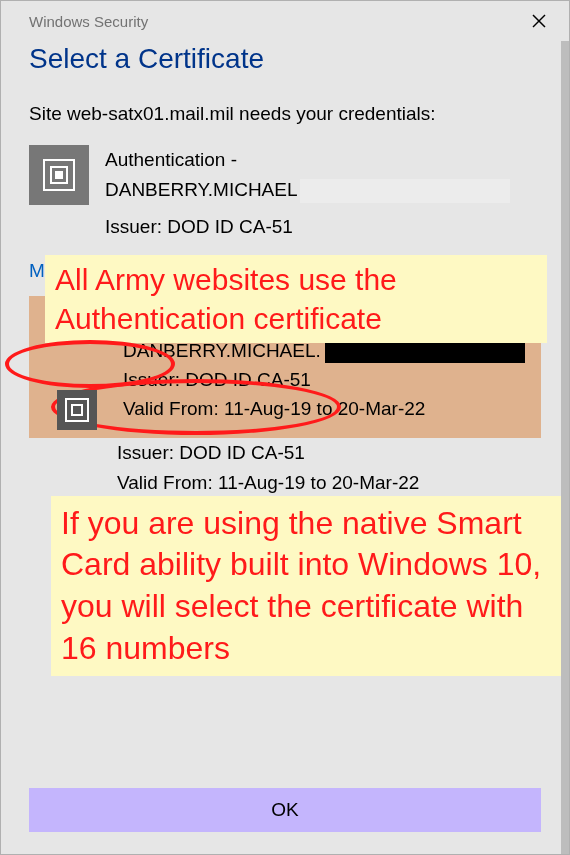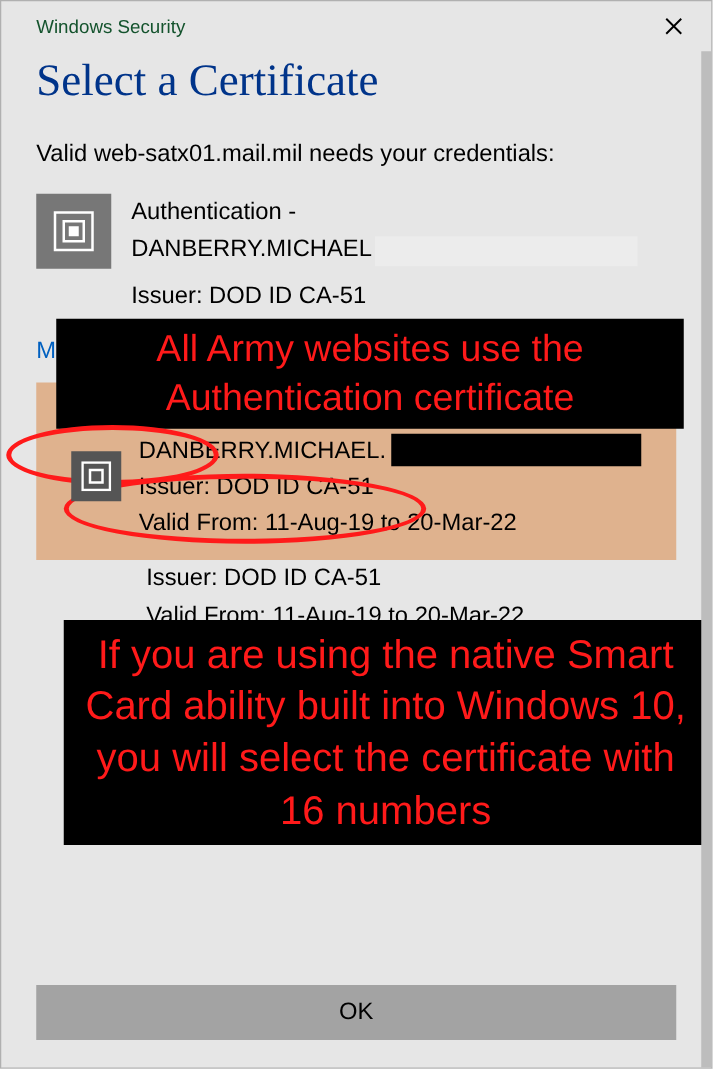--- a/index.html
+++ b/index.html
@@ -19,37 +19,36 @@
     box-sizing: border-box;
     border: 1px solid #b0b0b0;
   }
   .titlebar {
     display: flex;
     align-items: center;
     justify-content: space-between;
     height: 40px;
     padding: 0 10px 0 28px;
     font-size: 15px;
-    color: #14532d;
+    color: #737373;
   }
   .titlebar .title {}
   .close-btn {
     width: 40px;
     height: 40px;
     display: flex;
     align-items: center;
     justify-content: center;
     cursor: pointer;
   }
   .close-btn svg { width: 14px; height: 14px; }
   .heading {
     padding: 2px 28px 10px 28px;
-    font-size: 36px;
+    font-size: 28px;
     color: #00348a;
-    font-family: Liberation Serif, serif;
   }
   .site-line {
     padding: 18px 28px 8px 28px;
     font-size: 19px;
     color: #000;
   }
   .cert-row {
     display: flex;
     padding: 12px 28px 0 28px;
     font-size: 19px;
@@ -75,22 +74,21 @@
   }
   .more-choices {
     padding: 18px 28px 6px 28px;
     color: #0060c0;
     font-size: 19px;
   }
 
   
   .overlay {
     position: absolute;
-    background: #000000;
-    text-align: center;
+    background: #fef9c3;
     color: #ff1a1a;
     font-size: 30px;
     line-height: 1.3;
     display: flex;
     align-items: center;
     justify-content: center;
     padding: 6px 10px;
     box-sizing: border-box;
   }
   .overlay1 { left: 44px; top: 254px; width: 502px; height: 88px; }
@@ -111,21 +109,22 @@
     margin: 8px 28px 0 28px;
     padding: 10px 14px 14px 28px;
     font-size: 19px;
     line-height: 1.55;
   }
   .cert-block.selected {
     background: #dfb28e;
   }
   .cert-block .row1 {
     display: flex;
-    align-items: center;
+    align-items: flex-end;
+    gap: 12px;
   }
   .cert-block .mini-icon {
     flex: 0 0 40px;
     height: 40px;
     background: #555;
     display: flex;
     align-items: center;
     justify-content: center;
     margin-right: 14px;
     position: relative;
@@ -177,21 +176,21 @@
     position: absolute;
     left: 28px;
     right: 28px;
     bottom: 22px;
     display: flex;
     gap: 18px;
   }
   .btn {
     flex: 1;
     height: 44px;
-    background: #a3a3a3;
+    background: #c4b5fd;
     display: flex;
     align-items: center;
     justify-content: center;
     font-size: 19px;
     color: #000;
     cursor: pointer;
   }
 
   
   .scroll-hint {
@@ -213,21 +212,21 @@
     <div class="close-btn">
       <svg viewBox="0 0 14 14">
         <line x1="1" y1="1" x2="13" y2="13" stroke="#000" stroke-width="1.5"></line>
         <line x1="13" y1="1" x2="1" y2="13" stroke="#000" stroke-width="1.5"></line>
       </svg>
     </div>
   </div>
 
   <div class="heading">Select a Certificate</div>
 
-  <div class="site-line">Valid web-satx01.mail.mil needs your credentials:</div>
+  <div class="site-line">Site web-satx01.mail.mil needs your credentials:</div>
 
   <div class="cert-row">
     <div class="cert-icon">
       <svg viewBox="0 0 34 34">
         <rect x="2" y="2" width="30" height="30" fill="none" stroke="#fff" stroke-width="2"></rect>
         <rect x="9" y="9" width="16" height="16" fill="none" stroke="#fff" stroke-width="2"></rect>
         <rect x="13" y="13" width="8" height="8" fill="#fff"></rect>
       </svg>
     </div>
     <div class="cert-lines">

